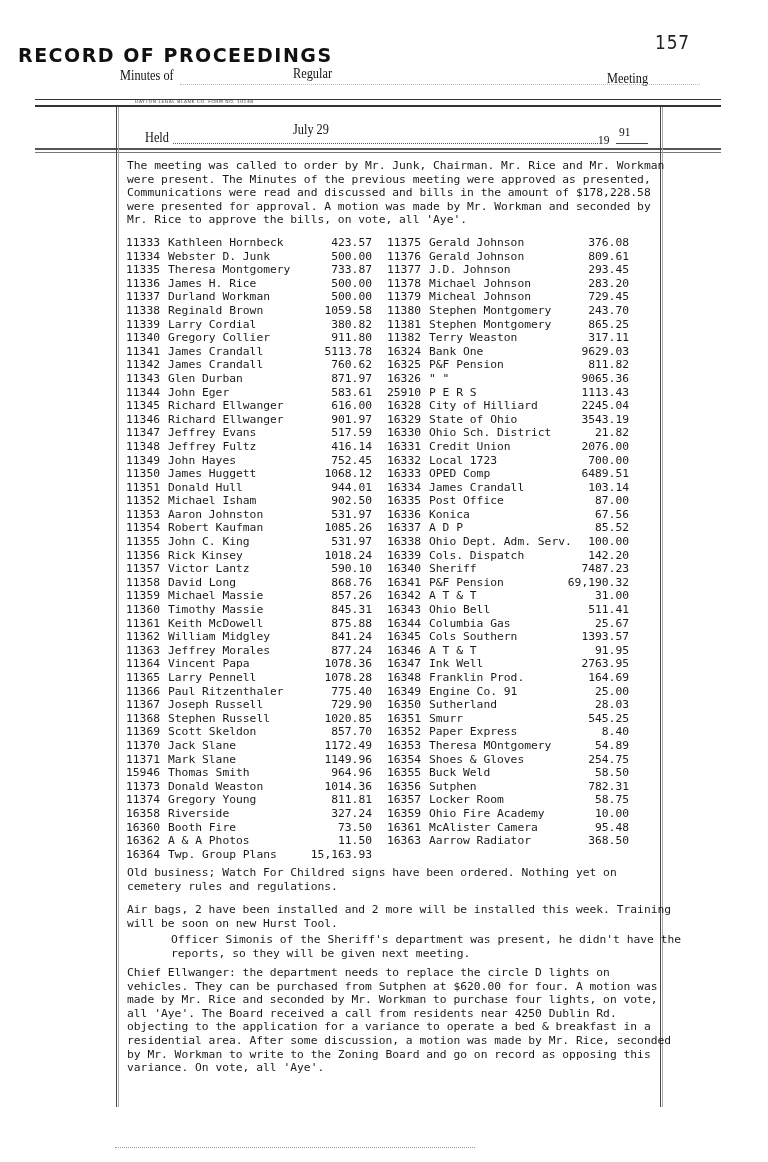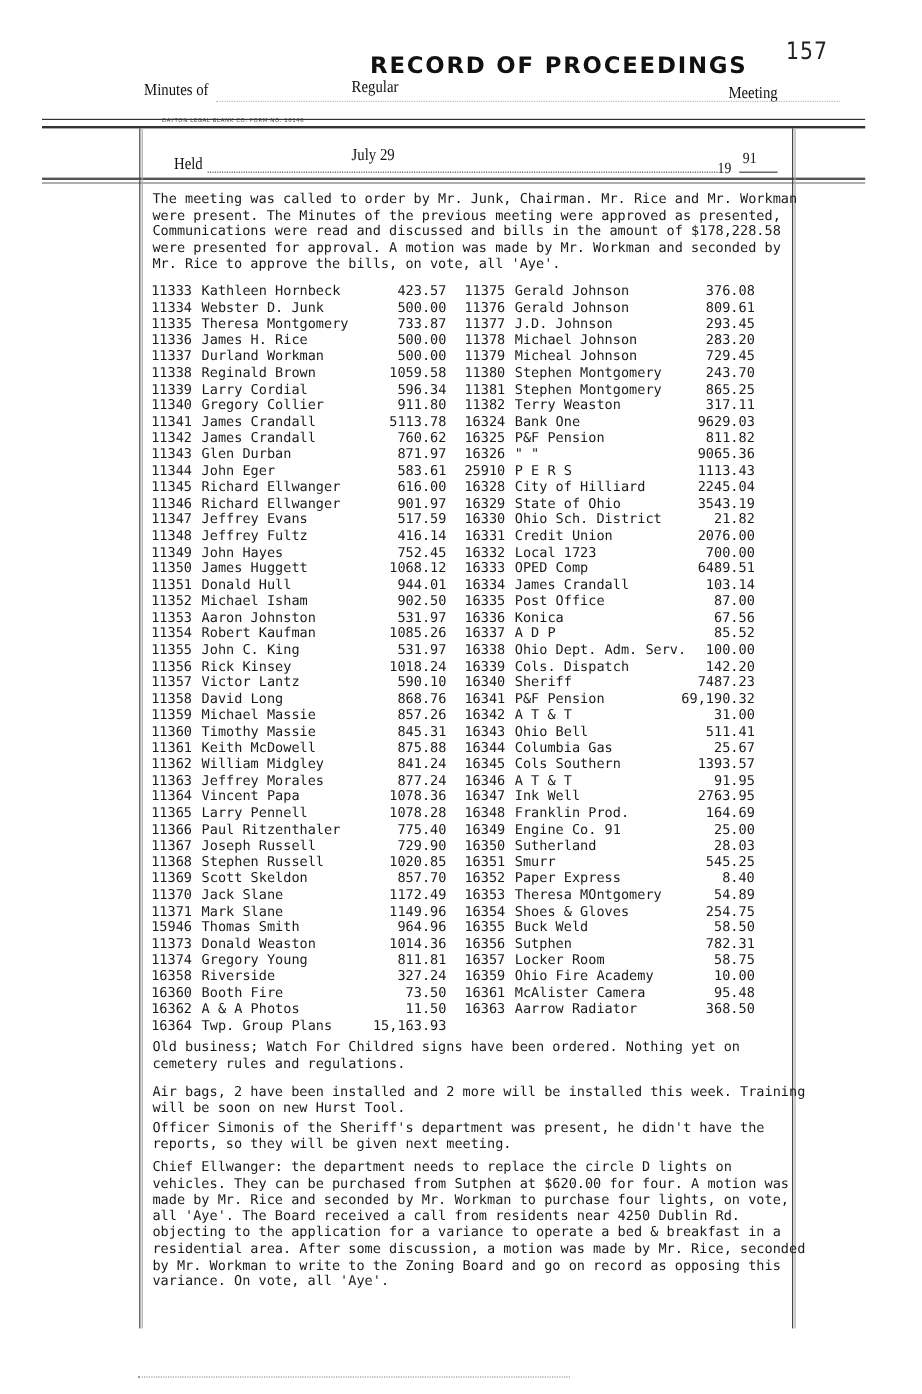--- a/index.html
+++ b/index.html
@@ -1,19 +1,19 @@
 <!DOCTYPE html>
 <html><head>
   <meta charset="utf-8">
   <style>
     html, body { margin: 0; padding: 0; background: #ffffff; }
     body { width: 768px; height: 1162px; position: relative; overflow: hidden; color: #1a1a1a; }
     .abs { position: absolute; }
     .page-number { left: 655px; top: 30px; font-family: "DejaVu Sans", sans-serif; font-size: 20px; font-weight: normal; letter-spacing: 1px; color: #222; transform: scaleX(0.85); transform-origin: left top; }
-    .title { left: 0; width: 623px; top: 44px; text-align: right; font-family: "DejaVu Sans", sans-serif; font-weight: bold; font-size: 19px; letter-spacing: 1.5px; color: #111; padding-left: 0px; }
+    .title { left: 0; width: 623px; top: 44px; text-align: left; font-family: "DejaVu Sans", sans-serif; font-weight: bold; font-size: 19px; letter-spacing: 1.5px; color: #111; padding-left: 0px; }
     .title span { display: inline-block; margin-left: 18px; }
     .serif-label { font-family: "Liberation Serif", serif; font-size: 14px; color: #111; transform: scaleX(0.88); transform-origin: left top; }
     .hline { position: absolute; background: #333; height: 1px; }
     .vline { position: absolute; background: #444; width: 1px; }
     .dotline { position: absolute; border-bottom: 1px dotted #bbb; height: 0; }
     .form-no { left: 135px; top: 99px; font-family: "DejaVu Sans", sans-serif; font-size: 4.5px; letter-spacing: 0.5px; color: #444; }
     .mono { font-family: "DejaVu Sans Mono", "Liberation Mono", monospace; font-size: 11.3px; line-height: 13.6px; color: #1a1a1a; white-space: pre; }
     .para { left: 127px; width: 540px; white-space: normal; }
     .entries { left: 126px; top: 236px; }
     .entry-col { position: absolute; top: 0; }
@@ -86,21 +86,21 @@
         <span class="amt">500.00</span>
       </div>
       <div class="entry-row mono">
         <span class="num">11338</span>
         <span class="name">Reginald Brown</span>
         <span class="amt">1059.58</span>
       </div>
       <div class="entry-row mono">
         <span class="num">11339</span>
         <span class="name">Larry Cordial</span>
-        <span class="amt">596.34</span>
+        <span class="amt">380.82</span>
       </div>
       <div class="entry-row mono">
         <span class="num">11340</span>
         <span class="name">Gregory Collier</span>
         <span class="amt">911.80</span>
       </div>
       <div class="entry-row mono">
         <span class="num">11341</span>
         <span class="name">James Crandall</span>
         <span class="amt">5113.78</span>
@@ -515,16 +515,16 @@
       <div class="entry-row mono">
         <span class="num">16363</span>
         <span class="name">Aarrow Radiator</span>
         <span class="amt">368.50</span>
       </div>
     </div>
 </div>
 
 <div class="abs mono para" style="top:866px;">Old business; Watch For Childred signs have been ordered.  Nothing yet on cemetery rules and regulations.</div>
 <div class="abs mono para" style="top:903px; width:545px;">Air bags, 2 have been installed and 2 more will be installed this week. Training will be soon on new Hurst Tool.</div>
-<div class="abs mono para" style="top:933px;">Officer Simonis of the Sheriff's department was present, he didn't have the reports, so they will be given next meeting.</div>
+<div class="abs mono para" style="top:933px;margin-left:44px;">Officer Simonis of the Sheriff's department was present, he didn't have the reports, so they will be given next meeting.</div>
 <div class="abs mono para" style="top:966px; width:548px;">Chief Ellwanger: the department needs to replace the circle D lights on vehicles. They can be purchased from Sutphen at $620.00 for four.  A motion was made by Mr. Rice and seconded by Mr. Workman to purchase four lights, on vote, all 'Aye'. The Board received a call from residents near 4250 Dublin Rd. objecting to the application for a variance  to operate a bed &amp; breakfast in a residential area. After some discussion, a motion was made by Mr. Rice, seconded by Mr. Workman to write to the Zoning Board and go on record as opposing this variance.  On vote, all 'Aye'.</div>
 
 <div class="dotline" style="left:115px; top:1147px; width:360px; border-bottom-color:#999;"></div>
 
 </body></html>

